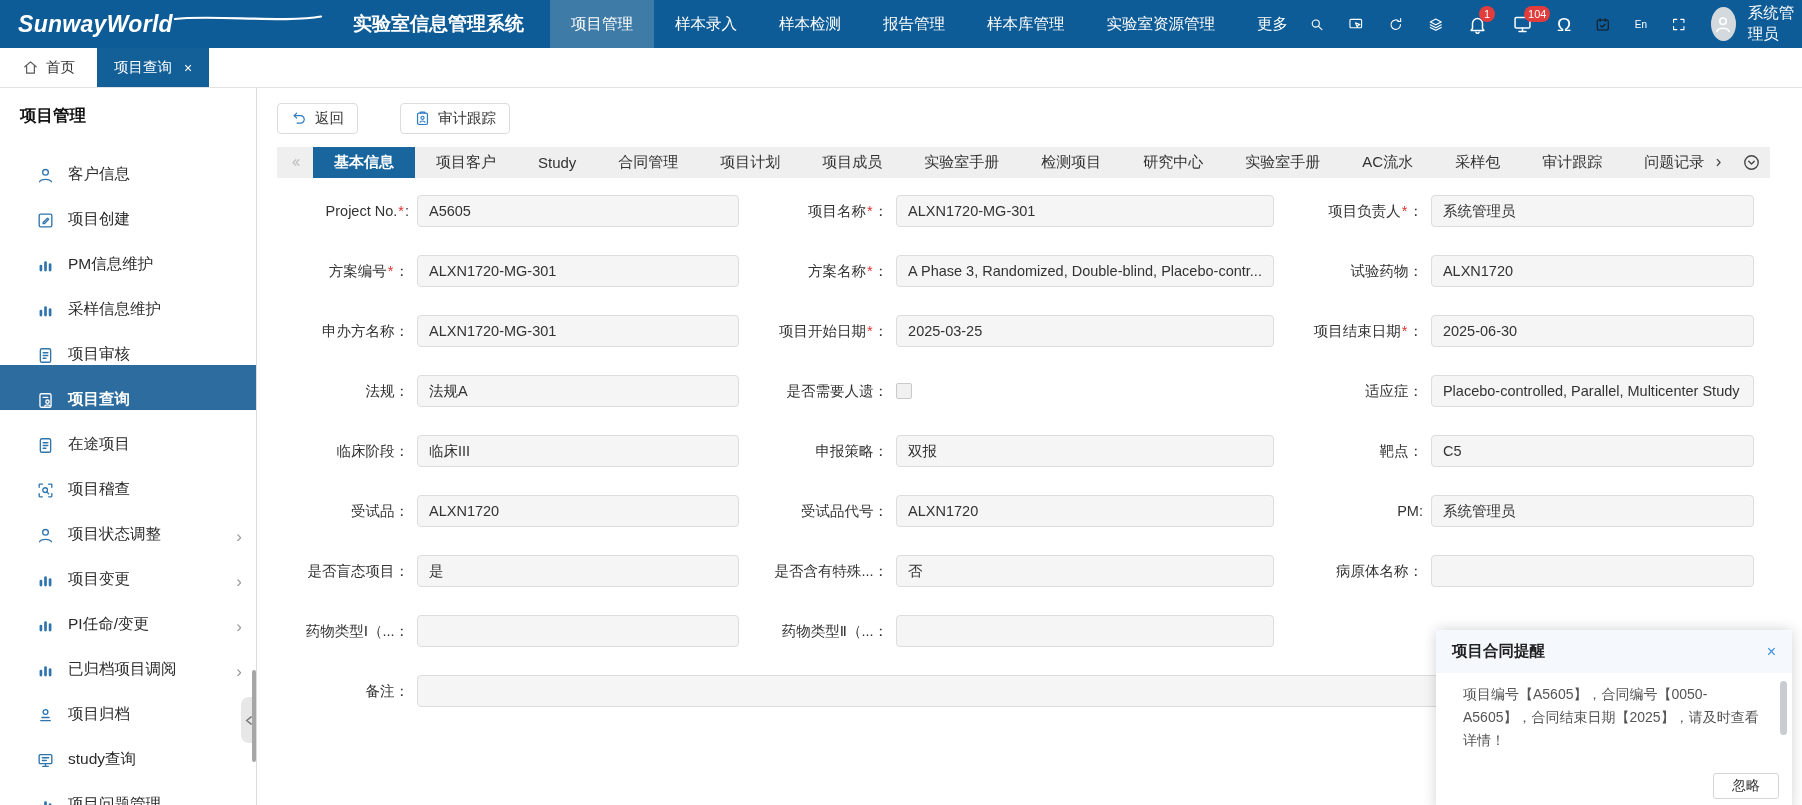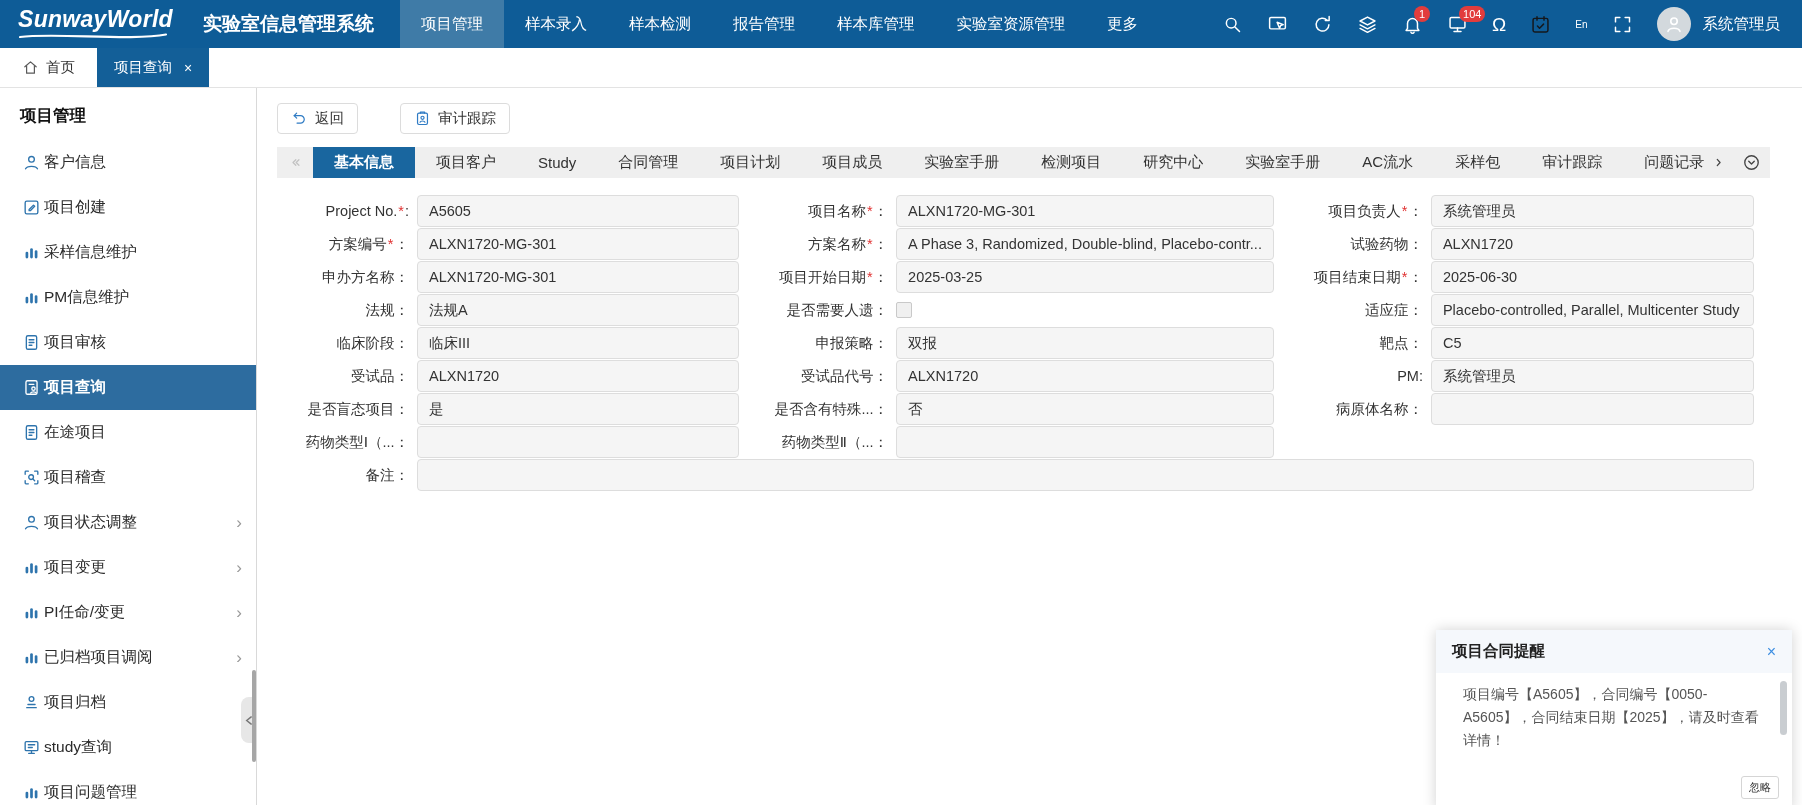--- a/index.html
+++ b/index.html
@@ -5,21 +5,21 @@
   * { margin:0; padding:0; box-sizing:border-box; }
   html,body { width:1802px; height:805px; }
   body {
     font-family:"Liberation Sans","DejaVu Sans",sans-serif;
     background:#fff; color:#333; overflow:hidden; position:relative;
   }
   .app { width:1802px; height:805px; position:relative; overflow:hidden; }
 
   
   .navbar { height:48px; background:#0e5c97; display:flex; align-items:center; color:#fff; padding-left:18px; }
-  .logo { display:flex; flex-direction:column; line-height:1; cursor:pointer; }
+  .logo { display:flex; flex-direction:row; line-height:1; cursor:pointer; }
   .logo .logo-text { font-size:23px; font-weight:bold; font-style:italic; letter-spacing:.3px; }
   .logo svg { width:150px; height:8px; margin-top:1px; }
   .app-title { font-size:19px; font-weight:bold; margin:0 26px 0 30px; white-space:nowrap; }
   .nav-items { display:flex; height:48px; }
   .nav-item { line-height:48px; padding:0 21px; font-size:15.5px; white-space:nowrap; cursor:pointer; }
   .nav-item.active { background:#3f7ba7; }
   .nav-right { margin-left:auto; display:flex; align-items:center; gap:24px; padding-right:22px; }
   .nicon { width:21px; height:21px; display:inline-flex; color:#fff; cursor:pointer; }
   .nicon svg { width:100%; height:100%; }
   .nicon.dark { color:#15181d; }
@@ -37,21 +37,21 @@
   .home-tab { display:flex; align-items:center; gap:7px; padding:8px 22px; font-size:14.5px; color:#333; cursor:pointer;font-family:Liberation Mono, monospace; }
   .home-tab svg { width:17px; height:17px; color:#5a5a5a; }
   .page-tab.active { background:#135f98; color:#fff; display:flex; align-items:center; gap:12px; padding:0 17px; font-size:14.5px; cursor:pointer; }
   .page-tab .x { font-size:14px; line-height:1; }
 
   
   .layout { display:flex; height:717px; }
 
   .sidebar { width:257px; flex-shrink:0; background:#fff; border-right:1px solid #d9d9d9; position:relative; overflow:hidden; }
   .side-title { font-size:16.5px; font-weight:bold; color:#111; padding:17px 20px 13px; }
-  .side-item { height:45px; display:flex; align-items:center; gap:3px; padding-left:22px; font-size:15.5px; color:#2b2b2b; position:relative; cursor:pointer; }
+  .side-item { height:45px; display:flex; align-items:flex-end; gap:13px; padding-left:36px; font-size:15.5px; color:#2b2b2b; position:relative; cursor:pointer; }
   .side-item .sicon { width:19px; height:19px; color:#2e74ad; display:inline-flex; flex-shrink:0; }
   .side-item .sicon svg { width:100%; height:100%; }
   .side-item.active { background:#2d6c9f; color:#fff; font-weight:600; }
   .side-item.active .sicon { color:#fff; }
   .side-item .exp { position:absolute; right:14px; color:#999; font-size:17px; line-height:1; }
   .collapse-handle { position:absolute; right:0; top:609px; width:15px; height:46px; background:#e7e7e7;
                      border-radius:8px 0 0 8px; display:flex; align-items:center; justify-content:center; cursor:pointer; }
   .collapse-handle svg { width:9px; height:9px; color:#777; }
   .side-scrollbar { position:absolute; right:0; top:582px; width:4px; height:92px; background:#a6a6a6; border-radius:2px; }
 
@@ -66,40 +66,40 @@
   .chev { display:flex; align-items:center; justify-content:center; flex-shrink:0; }
   .chev svg { width:15px; height:15px; }
   .chev.left { width:36px; color:#c2c2c2; cursor:pointer; }
   .chev.right { width:28px; color:#444; cursor:pointer; }
   .dtabs { display:flex; overflow:hidden; flex:1; }
   .dtab { padding:0 21px; display:flex; align-items:center; font-size:15px; color:#333; white-space:nowrap; cursor:pointer; }
   .dtab.active { background:#19669f; color:#fff; font-weight:bold; }
   .circle-down { width:38px; display:flex; align-items:center; justify-content:center; color:#444; cursor:pointer; flex-shrink:0; }
   .circle-down svg { width:19px; height:19px; }
 
-  .form-grid { margin-top:17px; display:grid; grid-template-columns:1fr 1fr 1fr; row-gap:1px; }
+  .form-grid { margin-top:17px; display:grid; grid-template-columns:1fr 1fr 1fr; row-gap:28px; }
   .field { display:flex; align-items:center; min-height:32px; }
   .field.span-all { grid-column:1 / -1; }
   .lbl { width:140px; flex-shrink:0; text-align:right; padding-right:8px; font-size:14.5px; color:#333; white-space:nowrap; }
   .req { color:#e03131; margin:0 1px; }
   .inp { flex:1; height:32px; line-height:30px; background:#f5f5f5; border:1px solid #ddd; border-radius:4px;
          padding:0 11px; font-size:14.5px; color:#333; margin-right:17px; white-space:nowrap; overflow:hidden; text-overflow:ellipsis; }
   .field.last-col .inp, .field.span-all .inp { margin-right:16px; }
   .checkbox { width:16px; height:16px; background:#f0f0f0; border:1px solid #c9c9c9; border-radius:2px; cursor:pointer; }
 
   
   .popup { position:absolute; right:10px; top:630px; width:356px; height:180px; background:#fff;
            box-shadow:0 0 14px rgba(0,0,0,.18); border-radius:2px; display:flex; flex-direction:column; z-index:20; }
   .popup-head { display:flex; justify-content:space-between; align-items:center; padding:11px 16px;
                 font-size:15.5px; font-weight:bold; color:#222; background:#f5f8fc; }
   .popup-x { color:#3b8de2; font-size:16px; font-weight:normal; cursor:pointer; line-height:1; }
   .popup-body { position:relative; padding:10px 24px 0 27px; font-size:14px; color:#555; line-height:1.65; flex:1; overflow:hidden; }
   .popup-scroll { position:absolute; right:5px; top:8px; width:7px; height:54px; background:#c9cdd1; border-radius:4px; }
   .popup-foot { text-align:right; padding:0 13px 11px; }
-  .ignore-btn { border:1px solid #d5d5d5; background:#fff; font-size:11px; color:#333; padding:3px 7px;
+  .ignore-btn { border:1px solid #d5d5d5; background:#fff; font-size:14px; color:#333; padding:3px 18px;
                 border-radius:3px; cursor:pointer; font-family:inherit; }
 </style>
 </head>
 <body>
 
 <div class="app">
 
   <header class="navbar">
     <div class="logo">
       <span class="logo-text">SunwayWorld</span>
@@ -228,31 +228,31 @@
             <span>项目创建</span>
           </div>
           <div class="side-item">
             <span class="sicon">
               <svg viewBox="0 0 24 24" fill="currentColor">
                 <rect x="4.5" y="11" width="3.4" height="8.5" rx="1.7"></rect>
                 <rect x="10.3" y="6.5" width="3.4" height="13" rx="1.7"></rect>
                 <rect x="16.1" y="9" width="3.4" height="10.5" rx="1.7"></rect>
               </svg>
             </span>
-            <span>采样信息维护</span>
+            <span>PM信息维护</span>
           </div>
           <div class="side-item">
             <span class="sicon">
               <svg viewBox="0 0 24 24" fill="currentColor">
                 <rect x="4.5" y="11" width="3.4" height="8.5" rx="1.7"></rect>
                 <rect x="10.3" y="6.5" width="3.4" height="13" rx="1.7"></rect>
                 <rect x="16.1" y="9" width="3.4" height="10.5" rx="1.7"></rect>
               </svg>
             </span>
-            <span>PM信息维护</span>
+            <span>采样信息维护</span>
           </div>
           <div class="side-item">
             <span class="sicon">
               <svg viewBox="0 0 24 24" fill="none" stroke="currentColor" stroke-width="1.7" stroke-linecap="round" stroke-linejoin="round">
                 <rect x="5.5" y="3.5" width="13" height="17" rx="2"></rect>
                 <path d="M9 8.5h6M9 12h6M9 15.5h3.5"></path>
               </svg>
             </span>
             <span>项目审核</span>
           </div>

